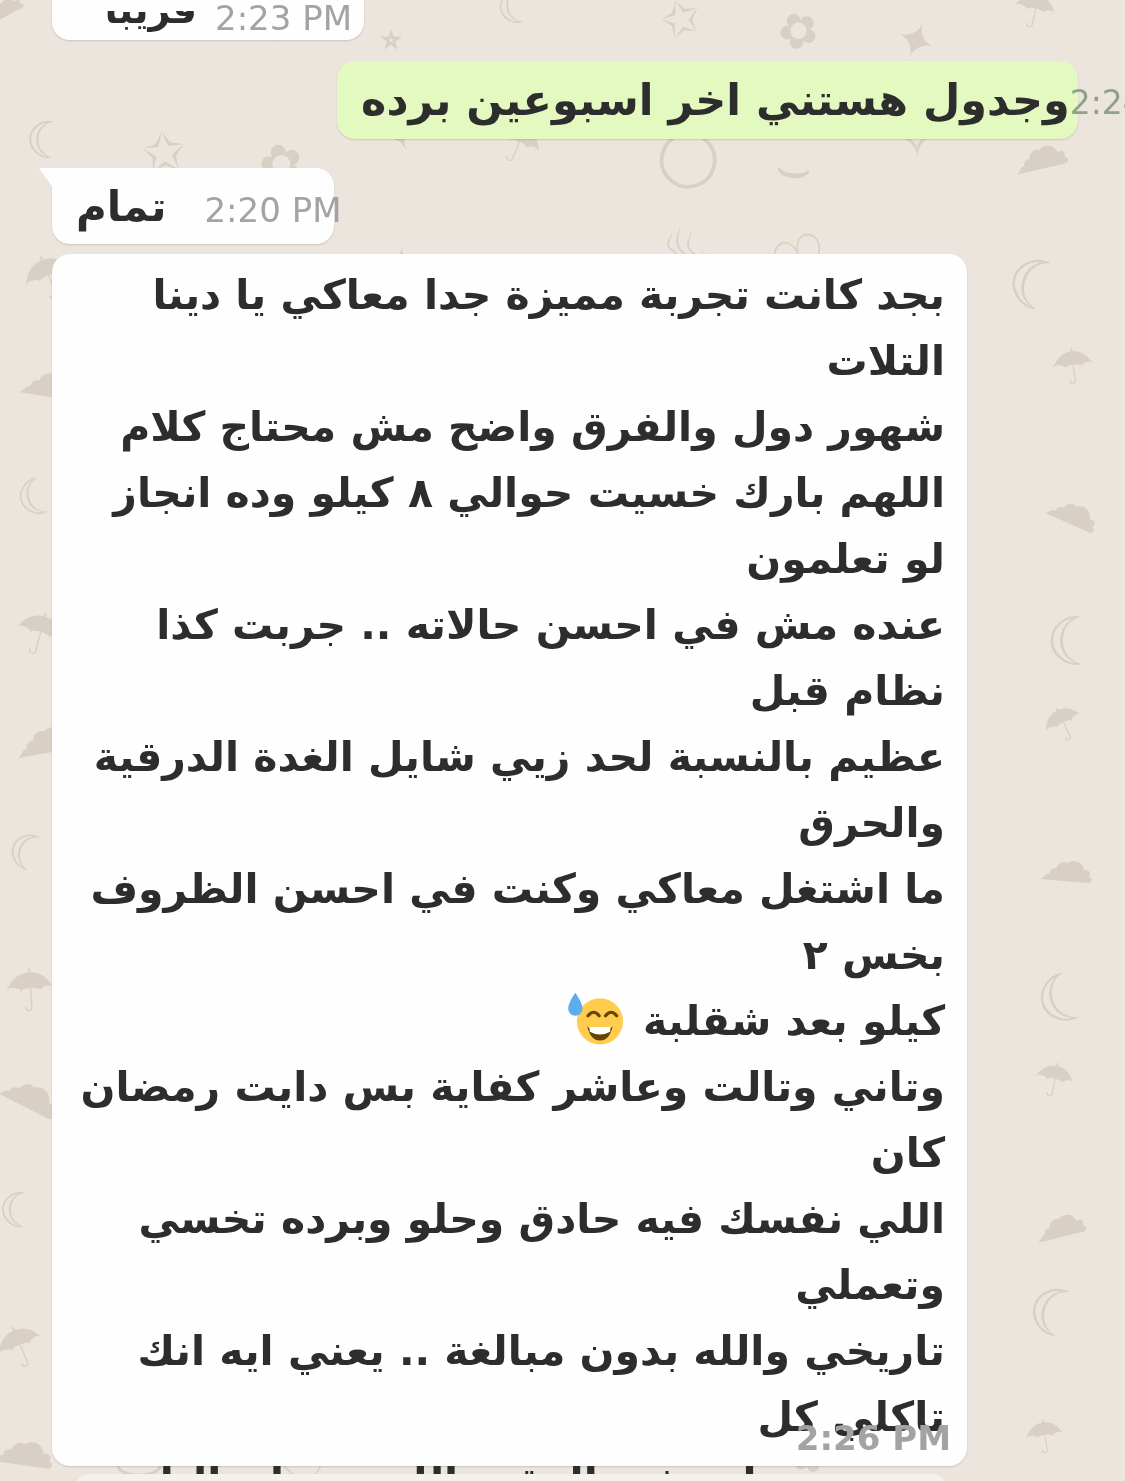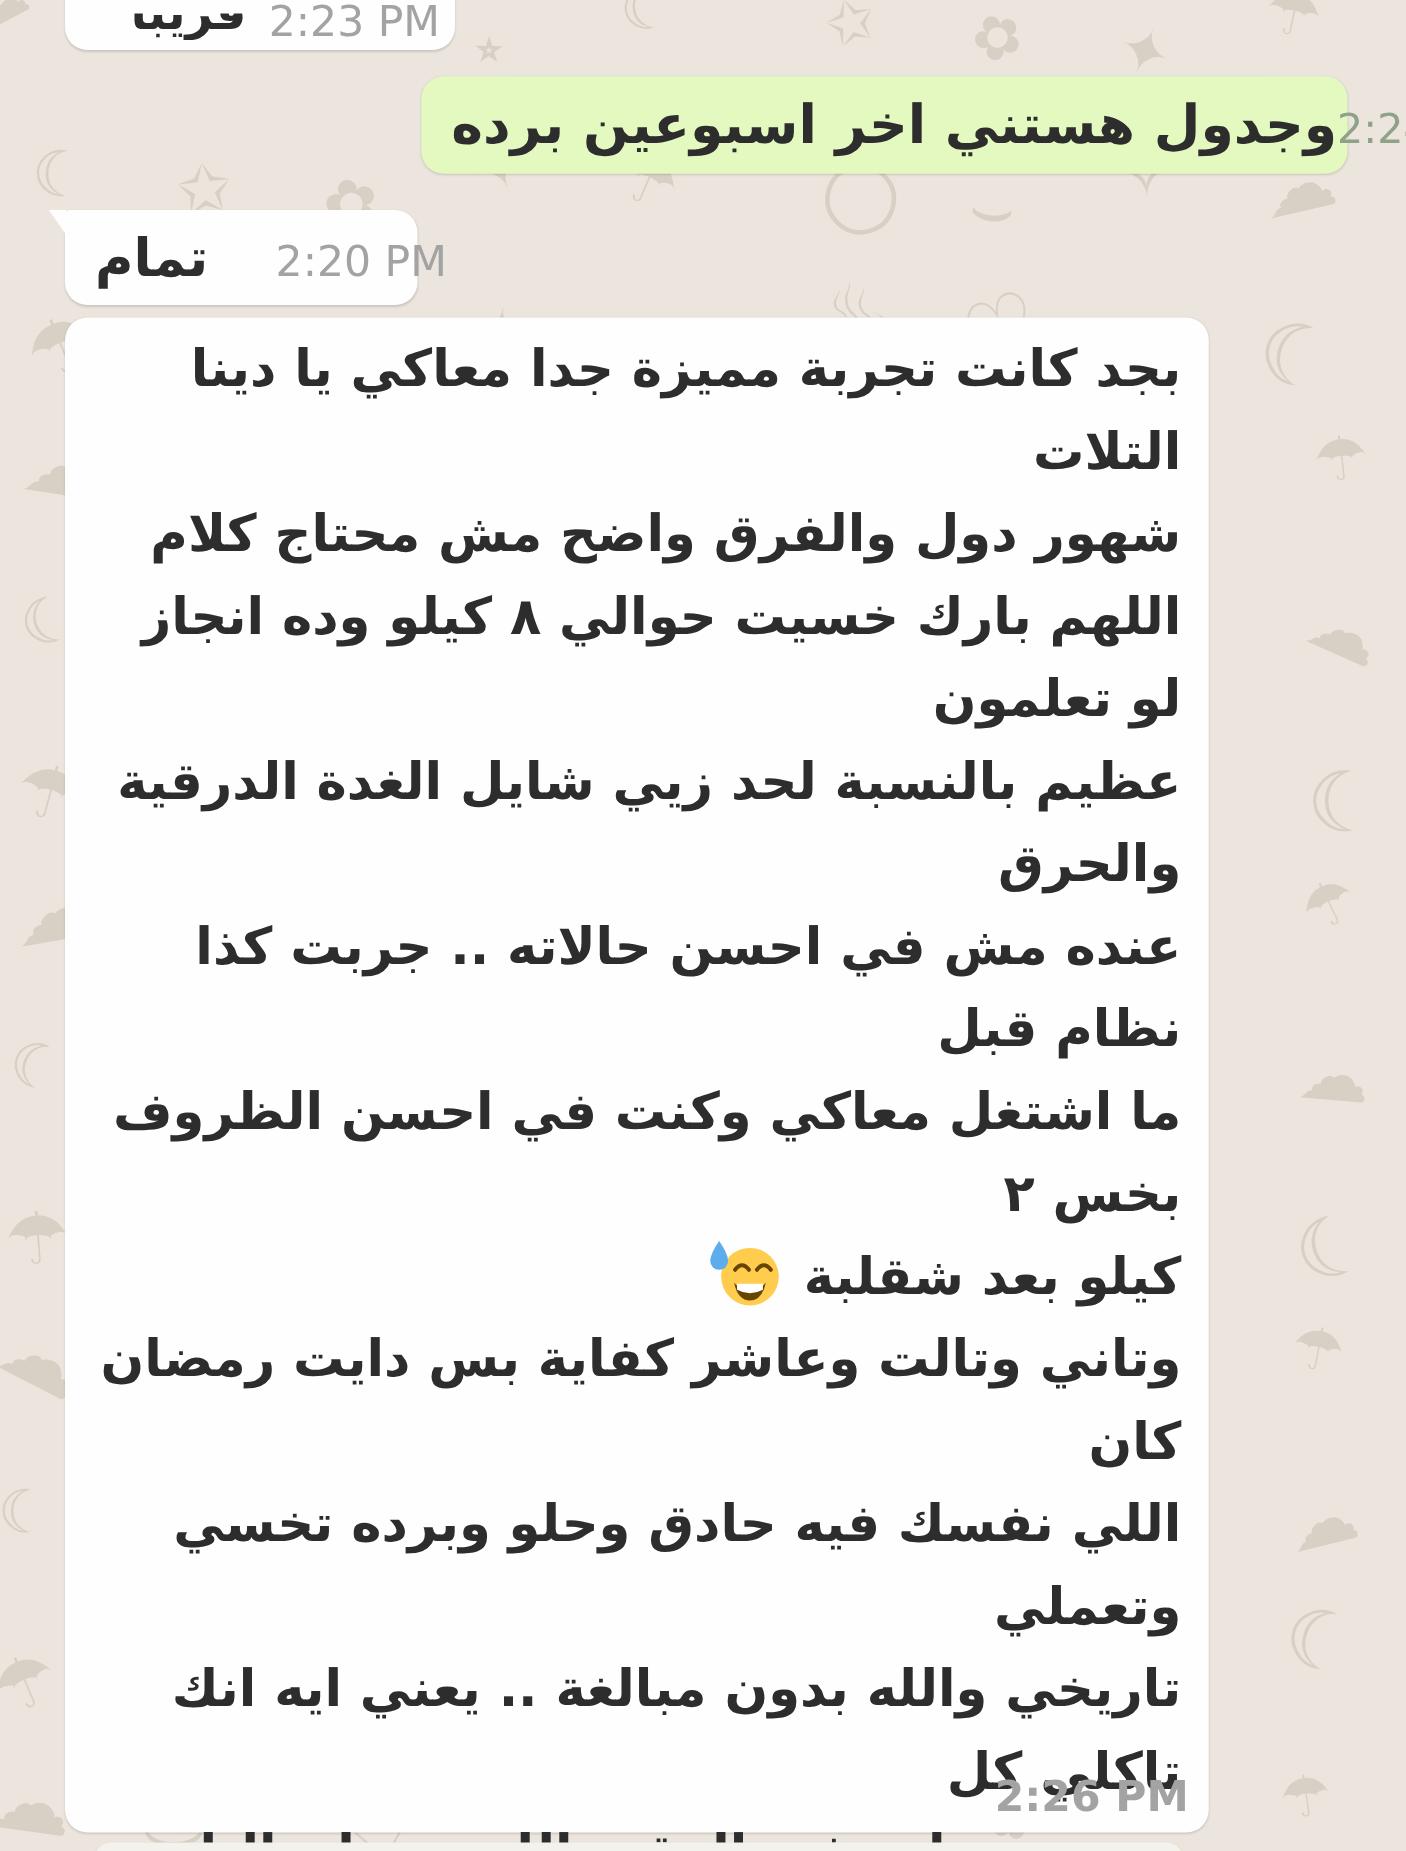--- a/index.html
+++ b/index.html
@@ -58,21 +58,21 @@
   .outgoing{
     left:337px;top:61px;width:741px;height:78px;
     display:flex;align-items:center;padding:0 20px 0 24px;box-sizing:border-box;
   }
   .outgoing .msg-text{font-size:43px;}
   .meta-group{margin-left:auto;display:flex;align-items:center;gap:14px;}
   .outgoing .meta{color:var(--meta-text-out);font-size:33px;transform:translateY(2px);}
   
   .ack{
     left:52px;top:168px;width:282px;height:76px;
-    display:flex;align-items:center;padding:0 24px;box-sizing:border-box;gap:54px;
+    display:flex;align-items:center;padding:0 24px;box-sizing:border-box;gap:38px;
   }
   .ack .meta{transform:translateY(4px);}
   
   .long{left:52px;top:254px;width:915px;height:1212px;box-sizing:border-box;padding:8px 22px;}
   .long-text{direction:rtl;text-align:right;font-size:41px;line-height:66px;
     font-weight:600;color:var(--message-text);}
   .msg-line{min-height:66px;}
   .emoji{display:inline-block;vertical-align:-12px;line-height:0;margin:0 2px;}
   .emoji svg{display:inline-block;}
   .long-meta{position:absolute;right:16px;bottom:8px;font-weight:bold;}
@@ -226,22 +226,22 @@
   <div class="bubble tail ack">
     <span class="msg-text" dir="rtl">تمام</span>
     <span class="meta">2:20 PM</span>
   </div>
 
   <div class="bubble long">
     <div class="long-text" dir="rtl">
         <div class="msg-line">بجد كانت تجربة مميزة جدا معاكي يا دينا التلات</div>
         <div class="msg-line">شهور دول  والفرق واضح مش محتاج كلام</div>
         <div class="msg-line">اللهم بارك خسيت حوالي ٨ كيلو وده انجاز لو تعلمون</div>
+        <div class="msg-line">عنده مش في احسن حالاته .. جربت كذا نظام قبل</div>
         <div class="msg-line">عظيم بالنسبة لحد زيي شايل الغدة الدرقية والحرق</div>
-        <div class="msg-line">عنده مش في احسن حالاته .. جربت كذا نظام قبل</div>
         <div class="msg-line">ما اشتغل معاكي وكنت في احسن الظروف بخس ٢</div>
         <div class="msg-line">كيلو بعد شقلبة <span class="emoji"><svg width="62" height="56" viewBox="0 0 78 70">
               <circle cx="44" cy="38" r="29" fill="#FFCC4D"></circle>
               <path d="M29 31 q7 -9 14 0" fill="none" stroke="#664500" stroke-width="4" stroke-linecap="round"></path>
               <path d="M51 31 q7 -9 14 0" fill="none" stroke="#664500" stroke-width="4" stroke-linecap="round"></path>
               <path d="M28 44 q16 18 32 0 q-4 18 -16 18 q-12 0 -16 -18 z" fill="#664500"></path>
               <path d="M31 45 h26 v6 q-13 7 -26 0 z" fill="#FFFFFF"></path>
               <path d="M13 2 q9 13 9 20 a9 9 0 1 1 -18 0 q0 -7 9 -20 z" fill="#5DADEC"></path>
             </svg></span></div>
         <div class="msg-line">وتاني وتالت وعاشر كفاية بس دايت رمضان كان</div>

